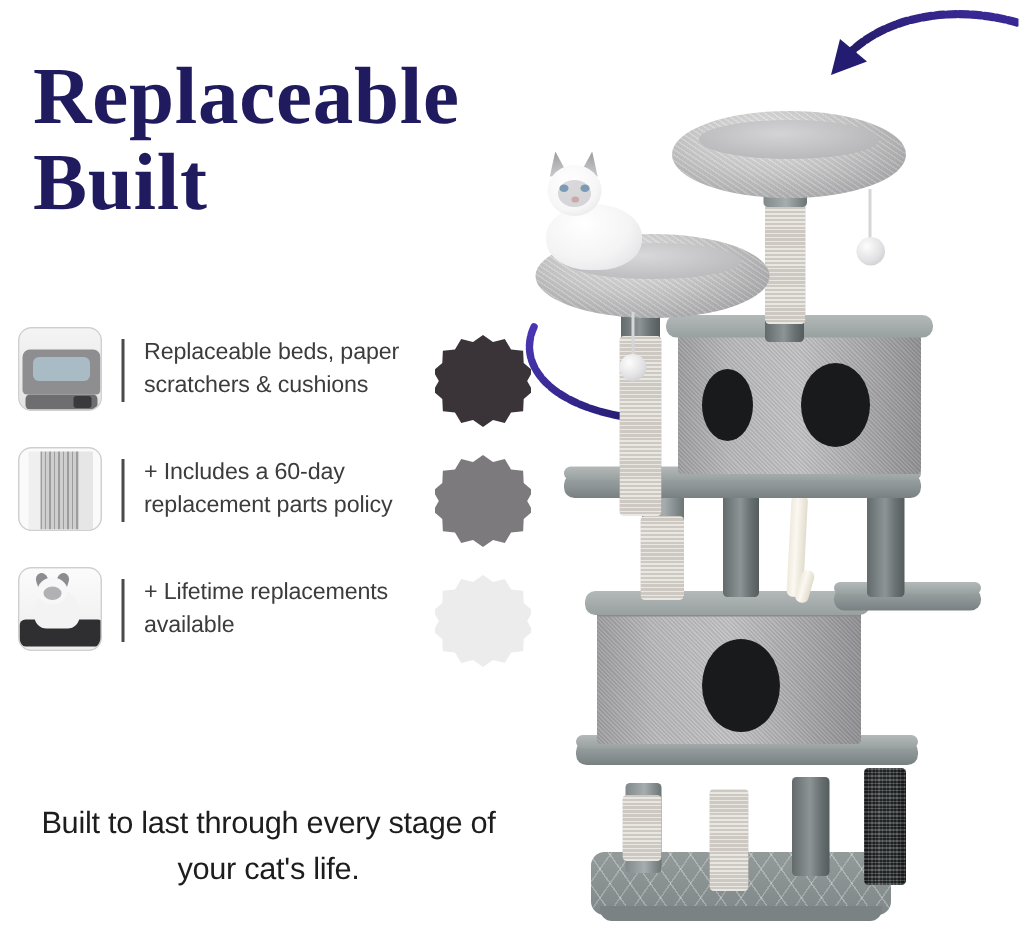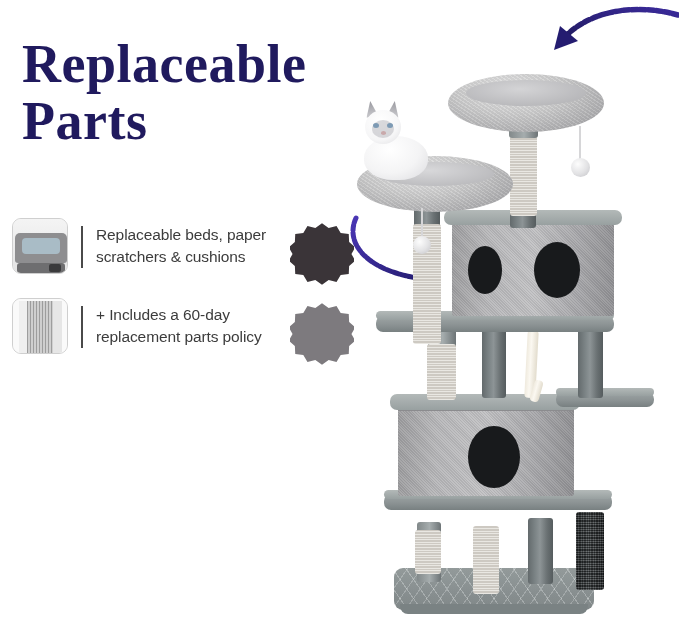--- a/index.html
+++ b/index.html
@@ -176,21 +176,21 @@
   .cat-eye { background:#7d9ab4; border-radius:50%; }
   .cat-nose { background:#c9a9ab; border-radius:50%; }
   .cat-mask { background:#b9b9bf; border-radius:50%; opacity:.55; }
 </style>
 </head>
 <body>
 
 <div id="page">
 
   <div class="headline">Replaceable
-Parts</div>
+Built</div>
 
   <div class="features">
 
     <div class="feature">
       <div class="thumb">
         <div class="inner">
           <div class="t1-bg"></div>
           <div class="t1-shadow"></div>
           <div class="t1-bed"></div>
           <div class="t1-cush"></div>
@@ -217,22 +217,43 @@
       </div>
       <div class="divider"></div>
       <div class="feat-text">+ Includes a 60-day replacement parts policy</div>
       <div class="badge">
         <svg viewBox="0 0 100 100" aria-hidden="true">
           <path fill="#7d7a7e" d="M50 2 L60.4 9.3 L72.7 6.2 L79.2 17.1 L91.8 18.6 L92.4 31.3 L102 39.6 L96 50 L102 60.4 L92.4 68.7 L91.8 81.4 L79.2 82.9 L72.7 93.8 L60.4 90.7 L50 98 L39.6 90.7 L27.3 93.8 L20.8 82.9 L8.2 81.4 L7.6 68.7 L-2 60.4 L4 50 L-2 39.6 L7.6 31.3 L8.2 18.6 L20.8 17.1 L27.3 6.2 L39.6 9.3 Z"></path>
         </svg>
       </div>
     </div>
 
+    <div class="feature">
+      <div class="thumb">
+        <div class="inner">
+          <div class="t3-bg"></div>
+          <div class="t3-perch"></div>
+          <div class="t3-body"></div>
+          <div class="t3-ear1"></div>
+          <div class="t3-ear2"></div>
+          <div class="t3-head"></div>
+          <div class="t3-face"></div>
+        </div>
+      </div>
+      <div class="divider"></div>
+      <div class="feat-text">+ Lifetime replacements available</div>
+      <div class="badge">
+        <svg viewBox="0 0 100 100" aria-hidden="true">
+          <path fill="#ececed" d="M50 2 L60.4 9.3 L72.7 6.2 L79.2 17.1 L91.8 18.6 L92.4 31.3 L102 39.6 L96 50 L102 60.4 L92.4 68.7 L91.8 81.4 L79.2 82.9 L72.7 93.8 L60.4 90.7 L50 98 L39.6 90.7 L27.3 93.8 L20.8 82.9 L8.2 81.4 L7.6 68.7 L-2 60.4 L4 50 L-2 39.6 L7.6 31.3 L8.2 18.6 L20.8 17.1 L27.3 6.2 L39.6 9.3 Z"></path>
+        </svg>
+      </div>
+    </div>
   </div>
 
+  <div class="tagline">Built to last through every stage of your cat's life.</div>
 
   <svg class="arrow" id="arrow-top" viewBox="0 0 190 62">
     <defs>
       <linearGradient id="ag1" x1="1" y1="0" x2="0" y2="1">
         <stop offset="0%" stop-color="#3a2a9a"></stop>
         <stop offset="100%" stop-color="#201a5e"></stop>
       </linearGradient>
     </defs>
     <path d="M188 13 C150 2, 100 6, 72 38" stroke="url(#ag1)" stroke-width="5.5" fill="none" stroke-linecap="round" stroke-dasharray="6 2.2"></path>
     <path d="M64 48 L70 24 L88 39 Z" fill="#241c70"></path>

